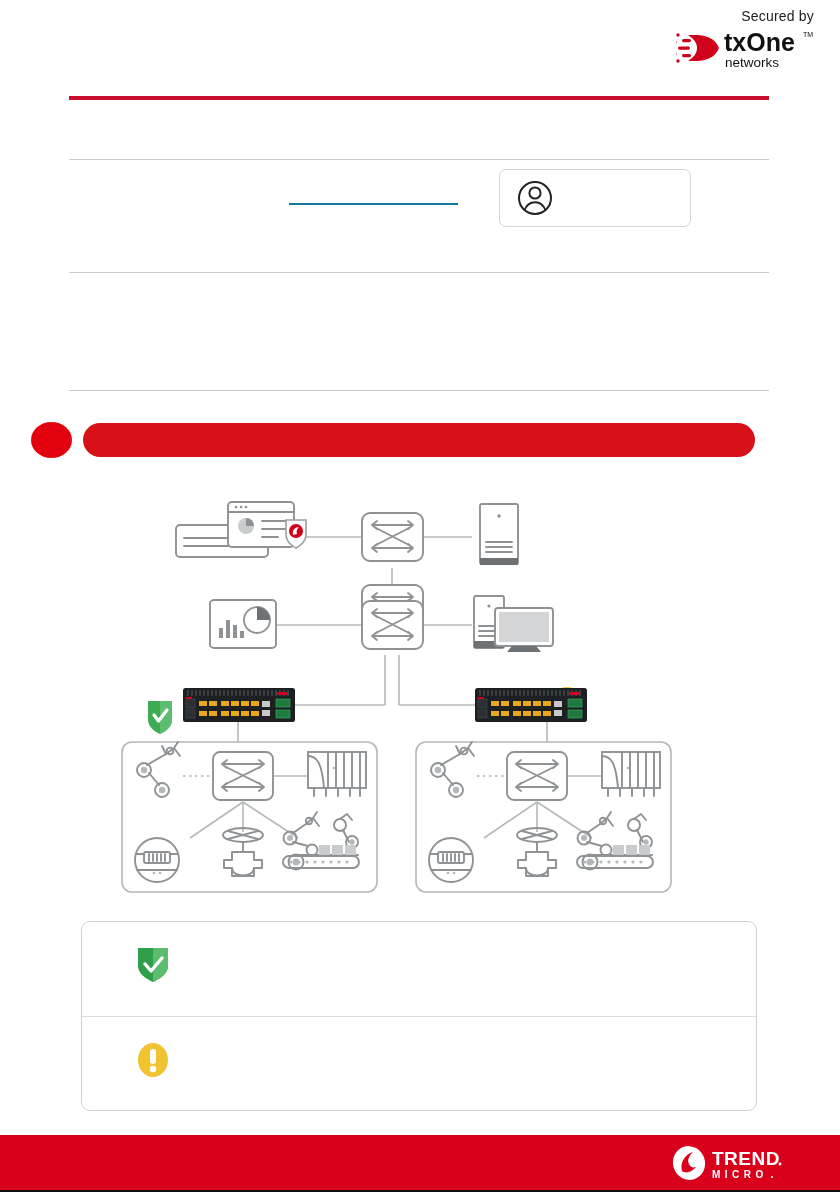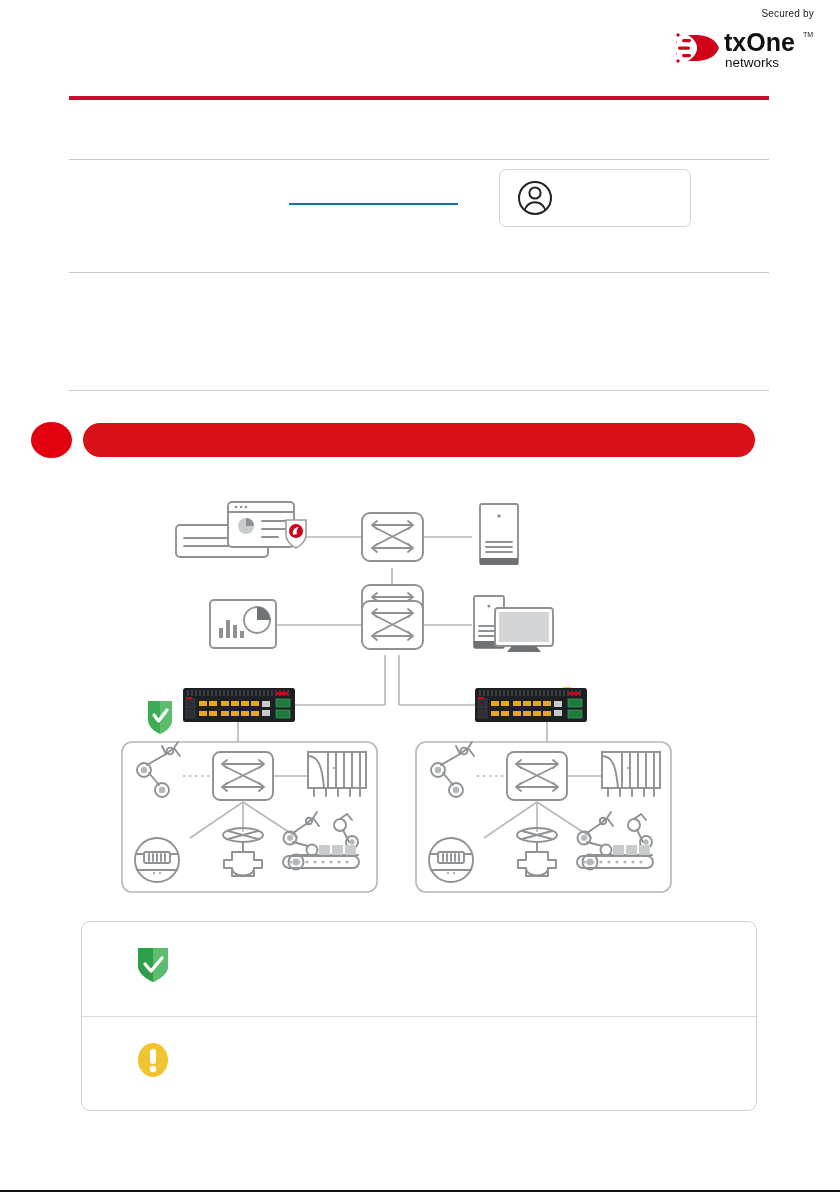--- a/index.html
+++ b/index.html
@@ -5,21 +5,21 @@
   html,body{margin:0;padding:0;}
   body{
     width:840px;height:1192px;background:#ffffff;
     font-family:"Liberation Sans", sans-serif;
     position:relative;overflow:hidden;
   }
   .page{position:absolute;inset:0;}
 
   
   .brand-top{position:absolute;left:676px;top:8px;width:140px;height:62px;}
-  .brand-top .secured{position:absolute;right:2px;top:0px;font-size:10px;color:#1b1b1b;letter-spacing:.2px;}
+  .brand-top .secured{position:absolute;right:2px;top:0px;font-size:14px;color:#1b1b1b;letter-spacing:.2px;}
   .brand-top .mark{position:absolute;left:0px;top:17px;width:140px;height:46px;}
 
   
   .rule-red{position:absolute;left:69px;top:96px;width:700px;height:4px;background:#c8102e;}
   .rule-thin{position:absolute;left:69px;width:700px;height:1px;background:#c9c9c9;}
 
   
   .title-line{position:absolute;left:69px;top:110px;width:700px;height:40px;}
   .subhead-zone{position:absolute;left:69px;top:165px;width:700px;height:95px;}
   .link-underline{position:absolute;left:289px;top:203px;width:169px;height:1.6px;background:#1077a3;}
@@ -566,15 +566,27 @@
     <div class="legend-row">
       <svg class="legend-icon" viewBox="0 0 34 38">
         <ellipse cx="17" cy="19" rx="15" ry="17" fill="#f0c430"></ellipse>
         <rect x="14" y="8" width="6" height="15" rx="3" fill="#fff"></rect>
         <circle cx="17" cy="28" r="3.2" fill="#fff"></circle>
       </svg>
       <div class="legend-text"></div>
     </div>
   </div>
 
+  <div class="footer">
+    <svg class="tm" viewBox="0 0 150 40">
+      <g>
+        <ellipse cx="21" cy="20" rx="16" ry="17" fill="#fff" transform="rotate(-18 21 20)"></ellipse>
+        <path d="M14 28 C12 20 16 12 25 9 C21 13 19 17 21 21 C22 24 25 25 28 24 C24 29 18 31 14 28 Z" fill="#d8001a"></path>
+      </g>
+      <text x="44" y="22" font-family="'Liberation Sans',sans-serif" font-size="19" font-weight="700" fill="#fff" letter-spacing="0.5">TREND</text>
+      <circle cx="112" cy="21" r="1.4" fill="#fff"></circle>
+      <text x="44" y="35" font-family="'Liberation Sans',sans-serif" font-size="10" font-weight="700" fill="#fff" letter-spacing="4.5">MICRO</text>
+      <circle cx="104" cy="34" r="1.1" fill="#fff"></circle>
+    </svg>
+  </div>
   <div class="footer-rule"></div>
 
 </div>
 
 </body></html>

